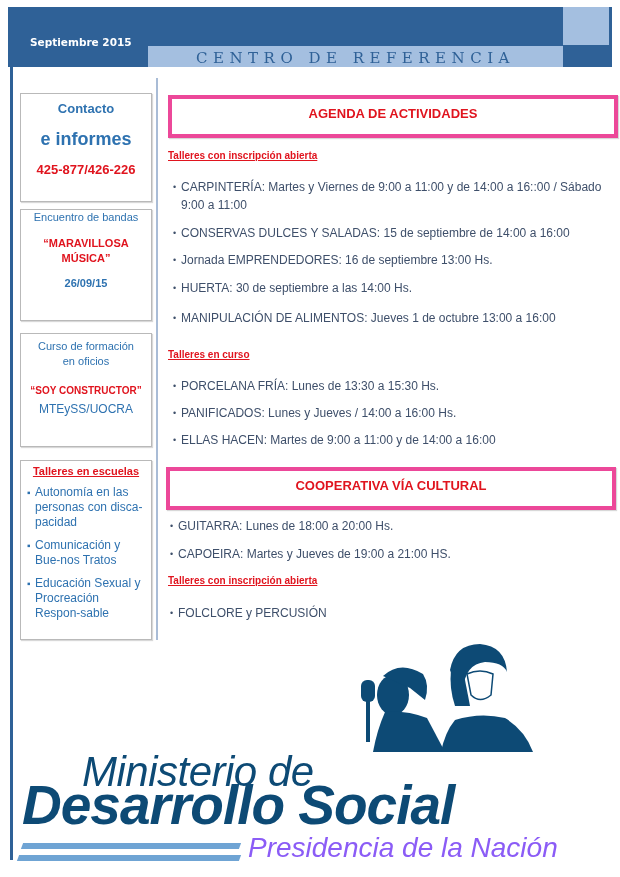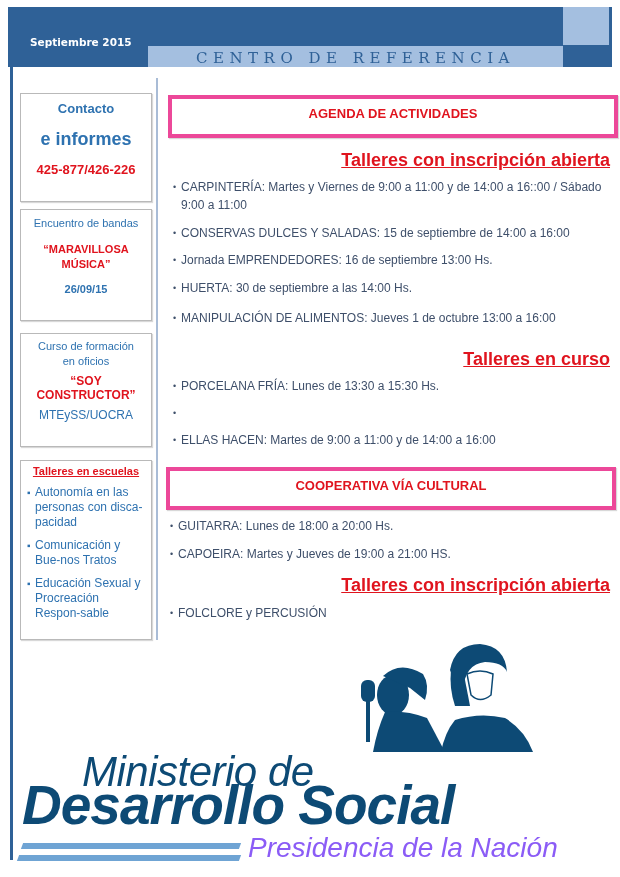--- a/index.html
+++ b/index.html
@@ -25,22 +25,22 @@
   #box-curso { top:333px; height:112px; }
   #box-escuelas { top:460px; height:178px; text-align:left; }
   .b { font-weight:bold; }
   .sl { font-size:11px; line-height:15px; }
   .esc-item { display:flex; font-size:12px; line-height:15px; color:#2e72b0; margin:0 4px 8px 6px; }
   .esc-bullet { width:8px; flex:none; font-size:10px; }
   
   .main-box { position:absolute; left:168px; width:442px; border:4px solid #ec4899;
               box-shadow:1px 1px 1px #d8d8d8; text-align:center; font-family:"Liberation Sans", sans-serif;
               font-weight:bold; font-size:13px; color:#e0141e; }
-  .sec-h { position:absolute; left:168px; width:442px; text-align:right; font-family:"Liberation Sans", sans-serif;
-           font-weight:bold; font-size:18px; color:#e0141e; text-decoration:underline; }
+  .sec-h { position:absolute; left:168px; width:442px; text-align:left; font-family:"Liberation Sans", sans-serif;
+           font-weight:bold; font-size:10px; color:#e0141e; text-decoration:underline; }
   .item { position:absolute; left:173px; width:430px; font-family:"Liberation Sans", sans-serif;
           font-size:12px; line-height:18px; color:#3e4f6a; display:flex; }
   .dot { width:8px; flex:none; font-size:9px; }
   
   #logo-min { left:82px; top:748px; font-family:"Liberation Sans", sans-serif; font-style:italic;
               font-size:42px; color:#0d4a75; letter-spacing:-0.5px; }
   #logo-des { left:22px; top:774px; font-family:"Liberation Sans", sans-serif; font-style:italic; font-weight:bold;
               font-size:55px; color:#0d4a75; letter-spacing:-1px; line-height:62px; }
   #logo-pres { left:248px; top:832px; font-family:"Liberation Sans", sans-serif; font-style:italic;
                font-size:28px; color:#8b5cf6; }
@@ -59,30 +59,30 @@
 <div id="left-rule" class="abs"></div>
 <div id="mid-rule" class="abs"></div>
 
 <div id="box-contact" class="side-box">
   <div class="blue b" style="font-size:13px;margin-top:7px;">Contacto</div>
   <div class="blue b" style="font-size:18px;margin-top:13px;">e informes</div>
   <div class="red b" style="font-size:13px;margin-top:12px;">425-877/426-226</div>
 </div>
 
 <div id="box-bandas" class="side-box">
-  <div class="blue sl" style="margin-top:6px;">Encuentro de bandas</div>
+  <div class="blue sl" style="">Encuentro de bandas</div>
   <div class="red b sl" style="margin-top:11px;">“MARAVILLOSA</div>
   <div class="red b sl">MÚSICA”</div>
   <div class="blue b sl" style="margin-top:10px;">26/09/15</div>
 </div>
 
 <div id="box-curso" class="side-box">
   <div class="blue sl" style="margin-top:5px;">Curso de formación</div>
   <div class="blue sl">en oficios</div>
-  <div class="red b" style="font-size:12px;margin-top:5px;">“SOY CONSTRUCTOR”</div>
+  <div class="red b" style="font-size:10px;margin-top:16px;">“SOY CONSTRUCTOR”</div>
   <div class="blue" style="font-size:12px;margin-top:6px;">MTEySS/UOCRA</div>
 </div>
 
 <div id="box-escuelas" class="side-box">
   <div class="red b" style="font-size:11px;text-align:center;text-decoration:underline;margin:4px 0 8px 0;">Talleres en escuelas</div>
   <div class="esc-item">
       <span class="esc-bullet">▪</span>
       <span>Autonomía en las personas con disca-pacidad</span>
     </div>
   <div class="esc-item">
@@ -121,20 +121,21 @@
     <span>MANIPULACIÓN DE ALIMENTOS: Jueves 1 de octubre 13:00 a 16:00</span>
   </div>
 
 <div class="sec-h" style="top:349px;">Talleres en curso</div>
 <div class="item" style="top:377px;">
     <span class="dot">•</span>
     <span>PORCELANA FRÍA: Lunes de 13:30 a 15:30 Hs.</span>
   </div>
 <div class="item" style="top:404px;">
     <span class="dot">•</span>
+    <span>PANIFICADOS: Lunes y Jueves / 14:00 a 16:00 Hs.</span>
   </div>
 <div class="item" style="top:431px;">
     <span class="dot">•</span>
     <span>ELLAS HACEN: Martes de 9:00 a 11:00 y de 14:00 a 16:00</span>
   </div>
 
 <div class="main-box" style="top:467px;left:166px;height:35px;line-height:30px;">
   <span>COOPERATIVA VÍA CULTURAL</span>
 </div>
 <div class="item" style="left:170px;top:517px;">

